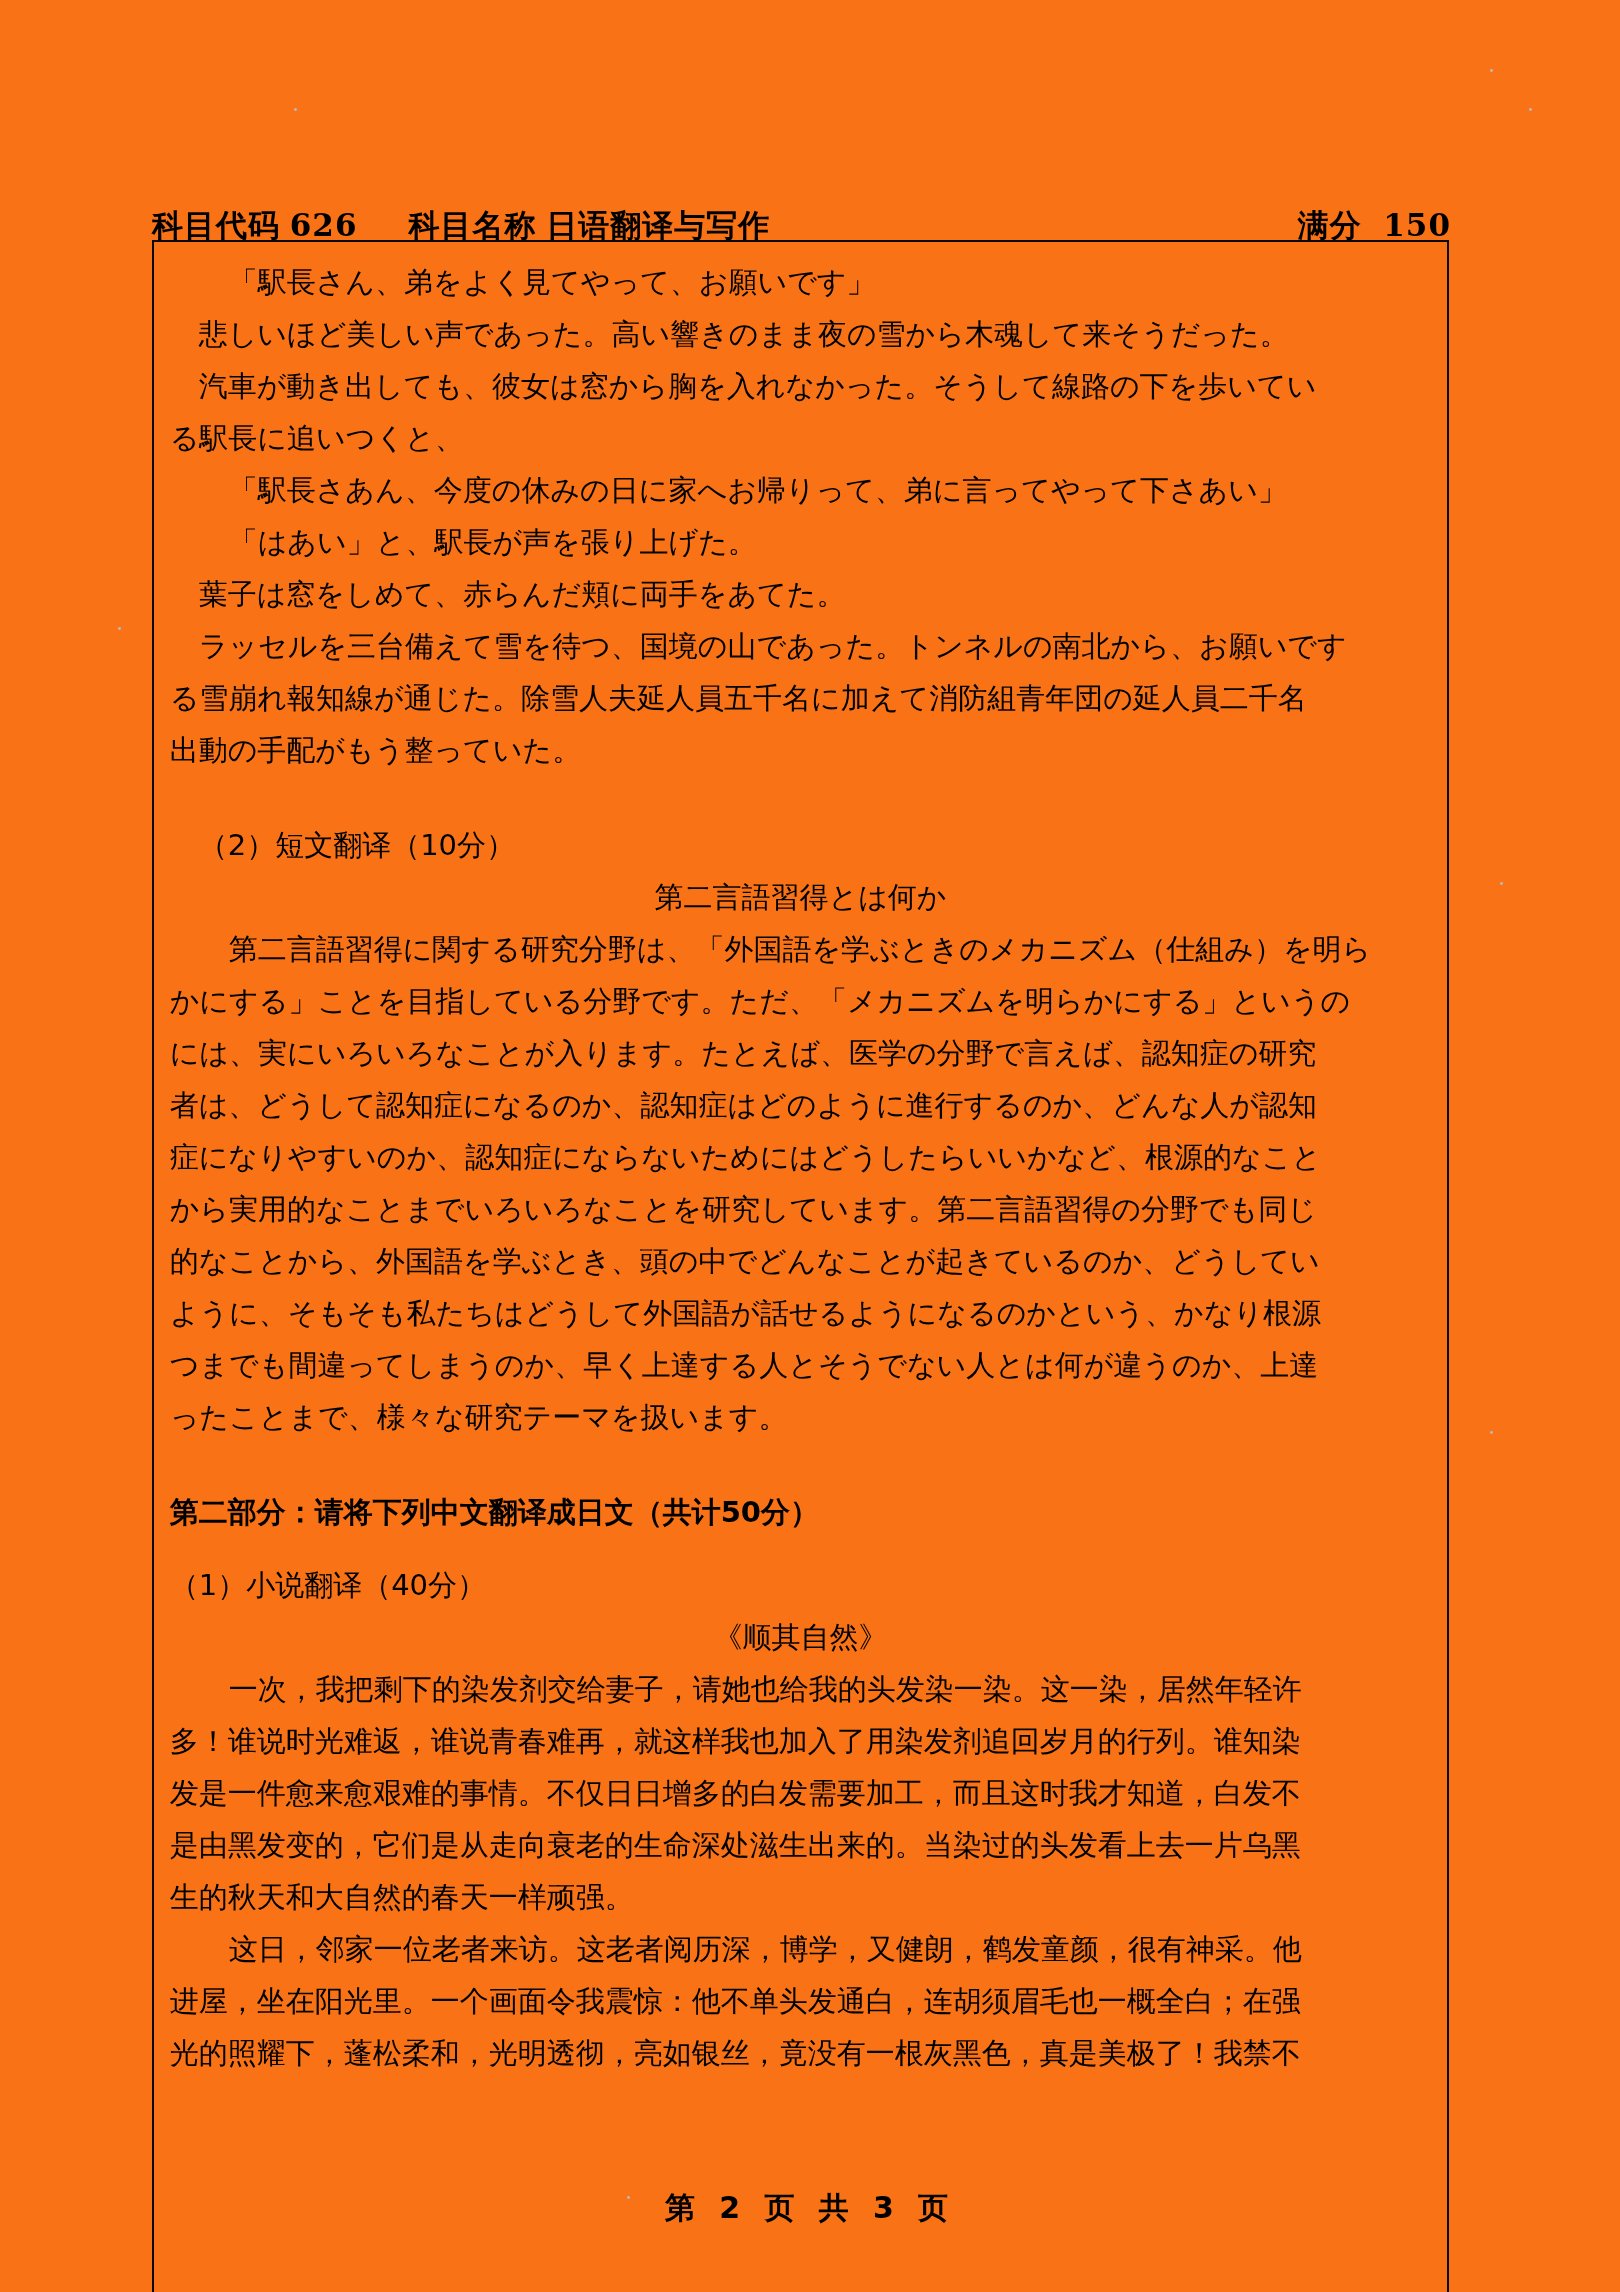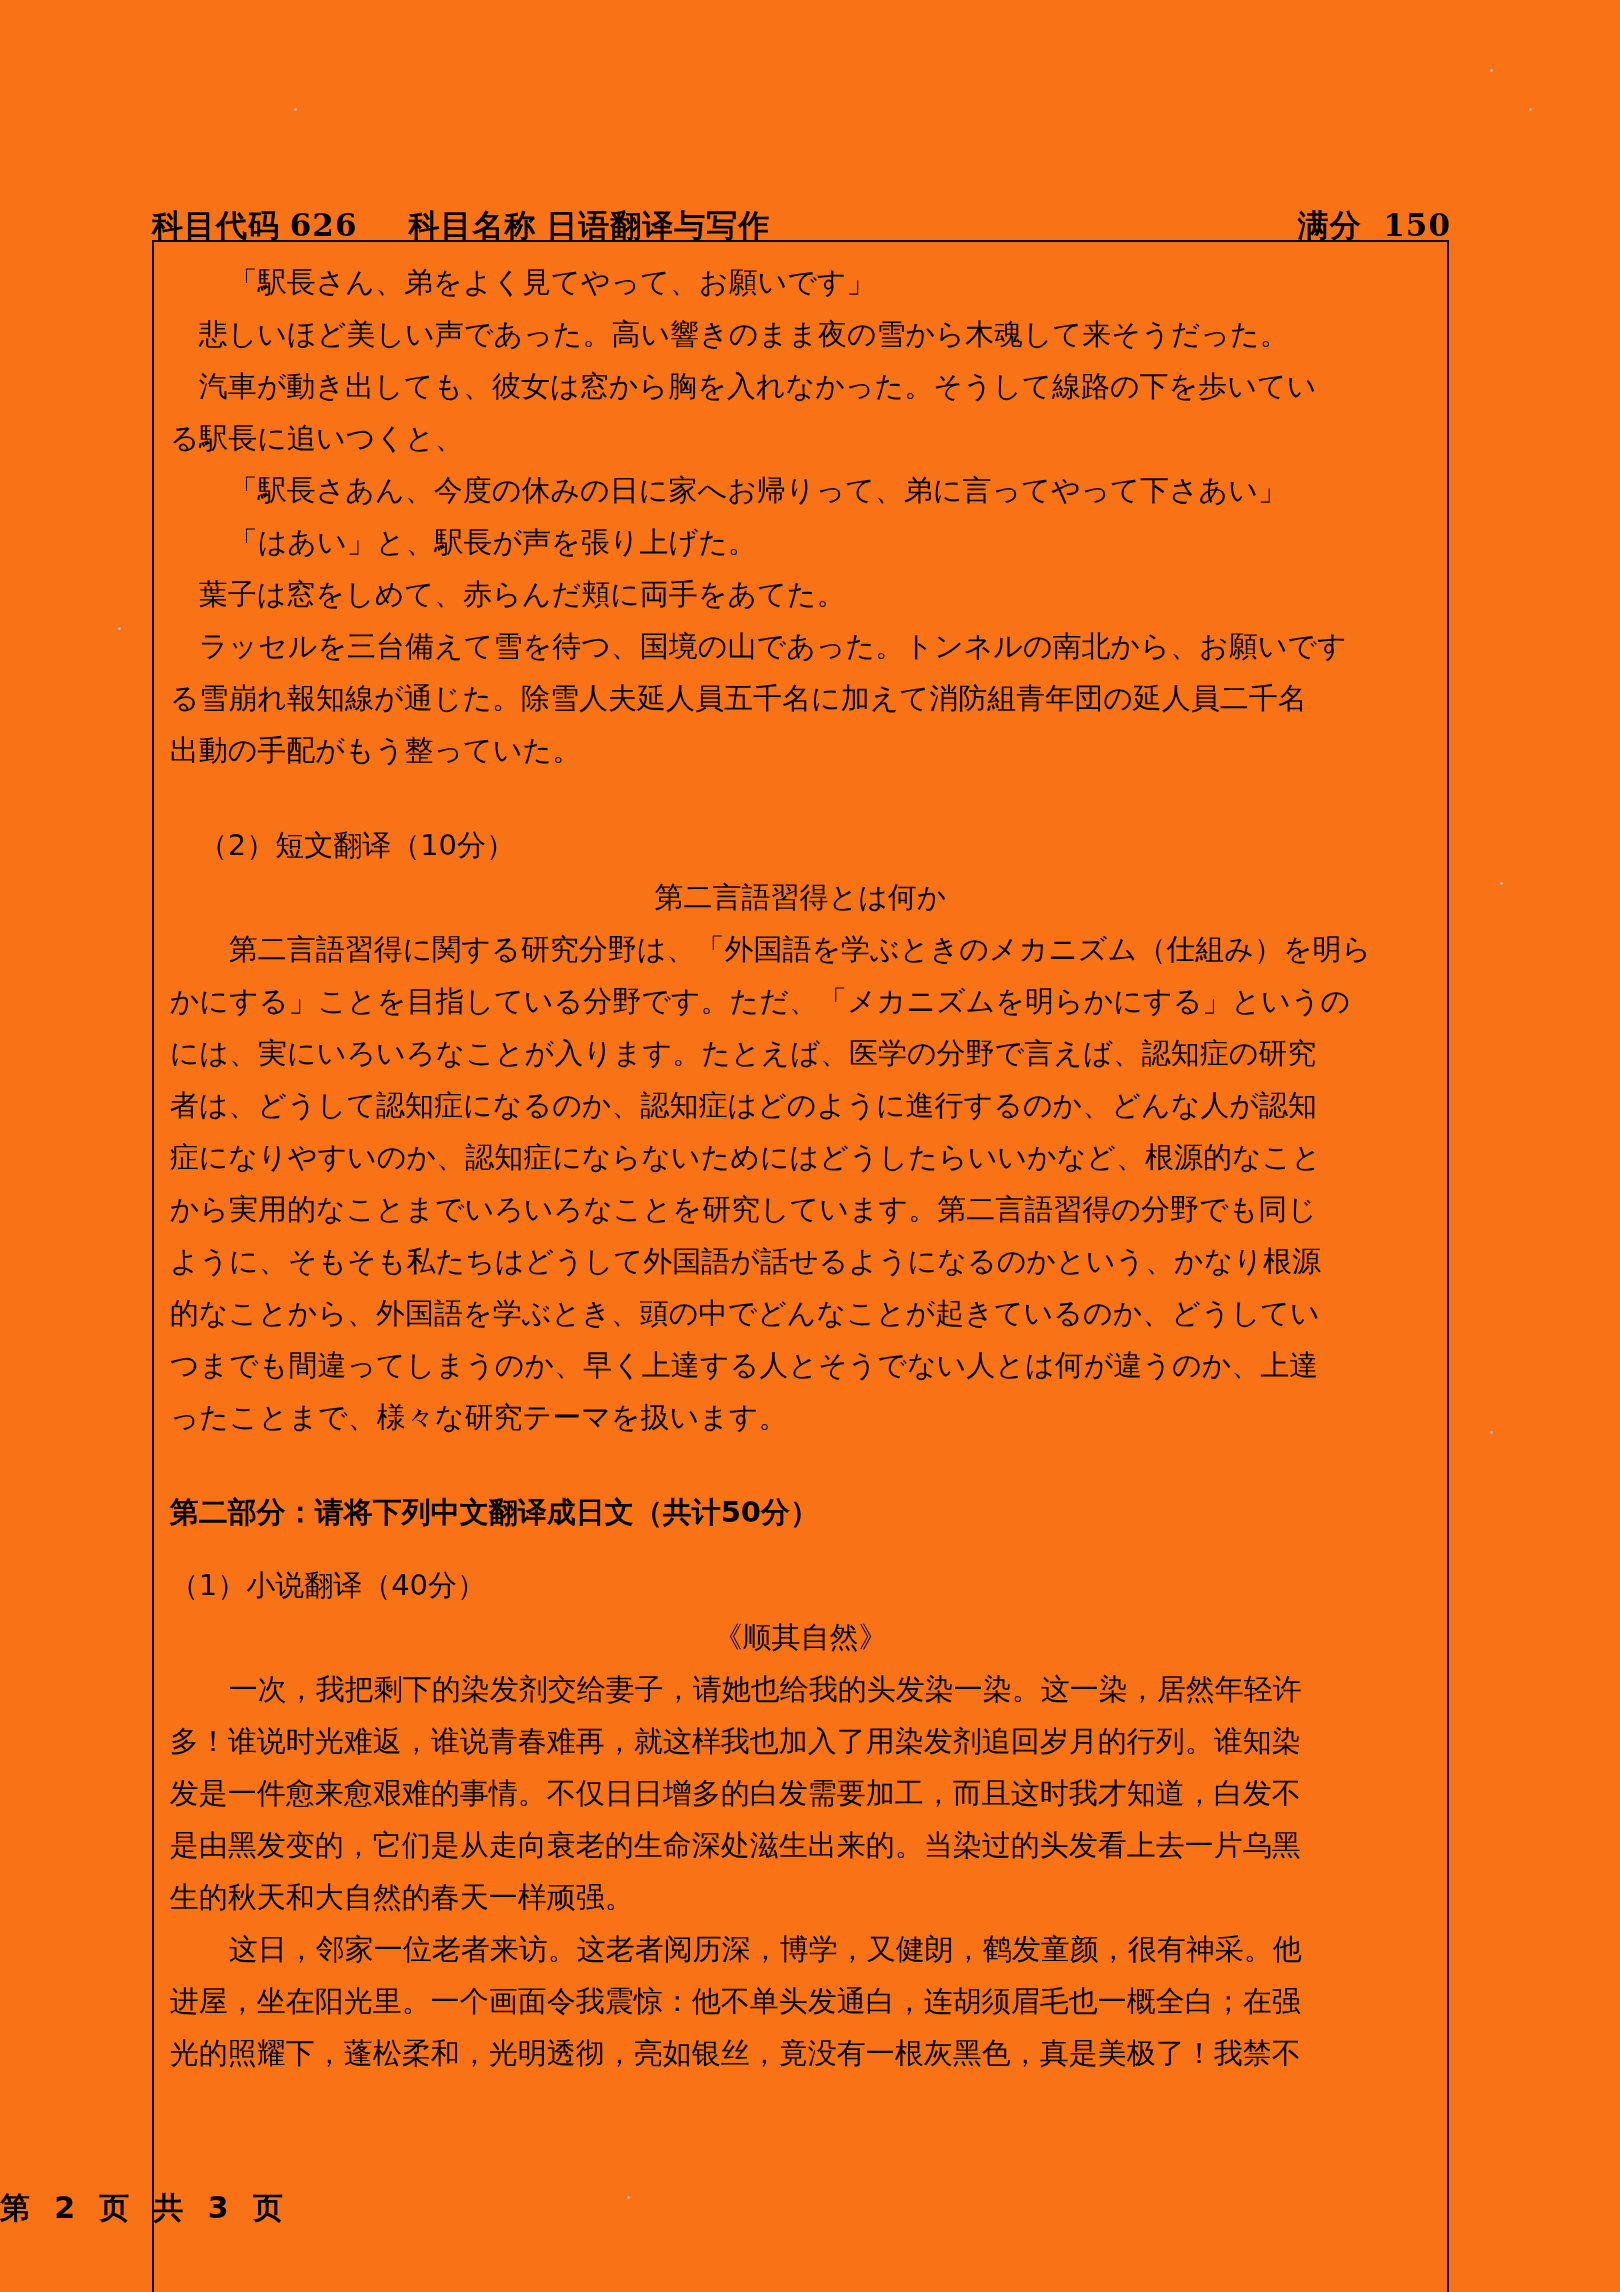--- a/index.html
+++ b/index.html
@@ -72,20 +72,21 @@
 
   .spacer-sm { height: 21.6px; }
   .spacer-md { height: 43px; }
 
   
   .footer {
     position: absolute;
     top: 2188px;
     left: 0;
     width: 1620px;
+    text-align: center;
     font-size: 30px;
     font-weight: bold;
     letter-spacing: 6.9px;
   }
 
   
   .speck {
     position: absolute;
     width: 2.9px; height: 2.9px;
     background: #b9b9b9;
@@ -129,22 +130,22 @@
 
     <div>
       <div class="line zh indent1">（2）短文翻译（10分）</div>
       <div class="line ja center">第二言語習得とは何か</div>
       <div class="line ja indent2">第二言語習得に関する研究分野は、「外国語を学ぶときのメカニズム（仕組み）を明ら</div>
       <div class="line ja">かにする」ことを目指している分野です。ただ、「メカニズムを明らかにする」というの</div>
       <div class="line ja">には、実にいろいろなことが入ります。たとえば、医学の分野で言えば、認知症の研究</div>
       <div class="line ja">者は、どうして認知症になるのか、認知症はどのように進行するのか、どんな人が認知</div>
       <div class="line ja">症になりやすいのか、認知症にならないためにはどうしたらいいかなど、根源的なこと</div>
       <div class="line ja">から実用的なことまでいろいろなことを研究しています。第二言語習得の分野でも同じ</div>
+      <div class="line ja">的なことから、外国語を学ぶとき、頭の中でどんなことが起きているのか、どうしてい</div>
       <div class="line ja">ように、そもそも私たちはどうして外国語が話せるようになるのかという、かなり根源</div>
-      <div class="line ja">的なことから、外国語を学ぶとき、頭の中でどんなことが起きているのか、どうしてい</div>
       <div class="line ja">つまでも間違ってしまうのか、早く上達する人とそうでない人とは何が違うのか、上達</div>
       <div class="line ja">ったことまで、様々な研究テーマを扱います。</div>
     </div>
 
     <div class="spacer-md"></div>
 
     <div class="line zh bold">第二部分：请将下列中文翻译成日文（共计50分）</div>
 
     <div class="spacer-sm"></div>
 

